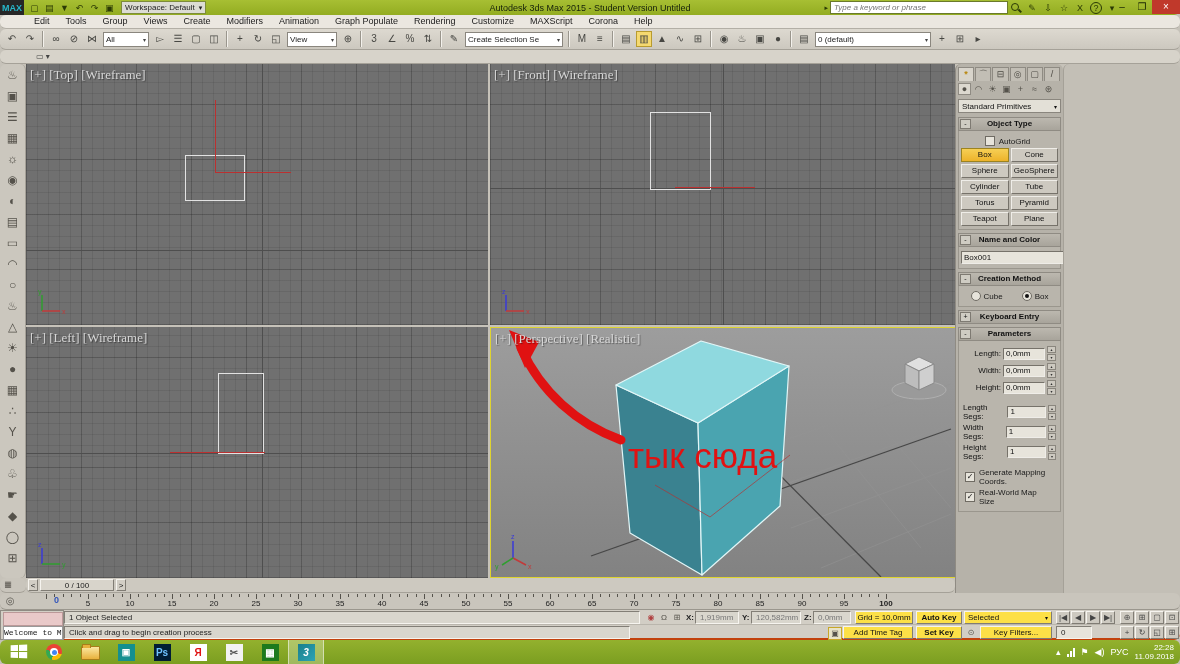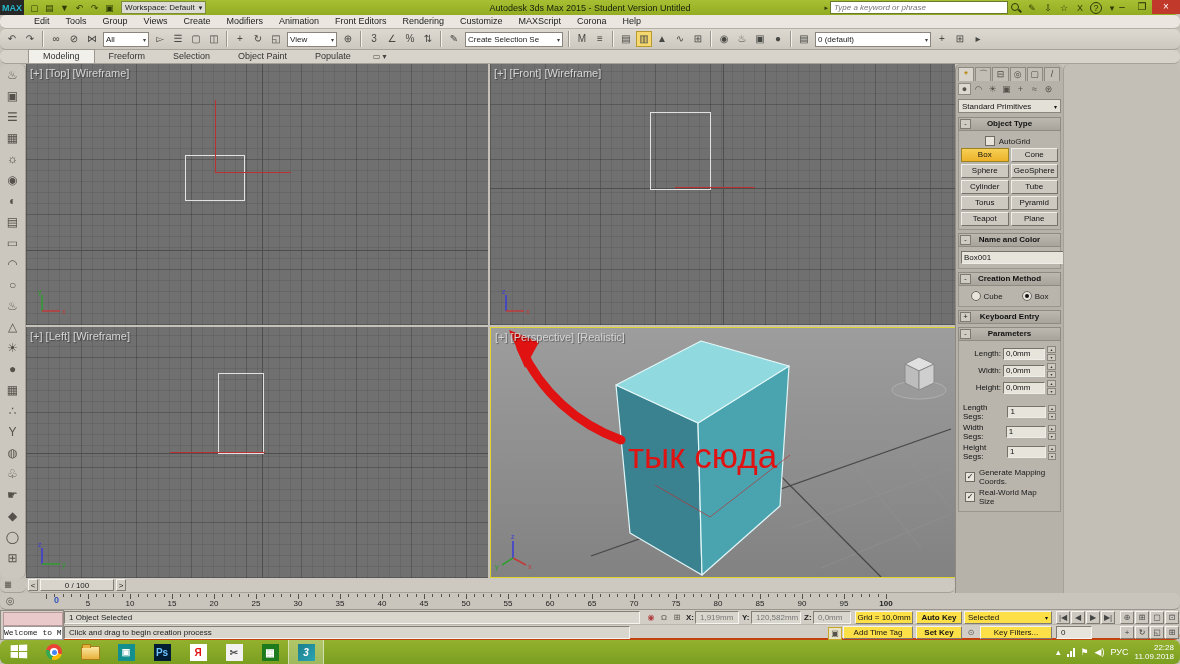--- a/index.html
+++ b/index.html
@@ -42,21 +42,21 @@
   
   #leftstrip{left:0;top:64px;width:26px;height:514px;background:#cbc7be;border-right:1px solid #a5a198;box-sizing:border-box;display:flex;flex-direction:column;align-items:center;padding-top:1px;}
   .lsbtn{width:20px;height:20px;margin-bottom:1px;text-align:center;line-height:20px;font-size:12px;color:#55524b;flex:none;}
   
   .vp{position:absolute;background:#707070;overflow:hidden;}
   .vp-wire{background-color:#707070;background-image:
     repeating-linear-gradient(0deg, rgba(0,0,0,.08) 0 1px, transparent 1px 11px),
     repeating-linear-gradient(90deg, rgba(0,0,0,.08) 0 1px, transparent 1px 11px),
     repeating-linear-gradient(0deg, rgba(0,0,0,.14) 0 1px, transparent 1px 55px),
     repeating-linear-gradient(90deg, rgba(0,0,0,.14) 0 1px, transparent 1px 55px);}
-  .vplabel{position:absolute;left:4px;top:3px;font-size:11px;color:#d6d6d6;text-shadow:1px 1px 1px rgba(0,0,0,.4);z-index:5;}
+  .vplabel{position:absolute;left:4px;top:3px;font-size:13px;color:#d6d6d6;text-shadow:1px 1px 1px rgba(0,0,0,.4);z-index:5;font-family:Liberation Serif, serif;}
   .axline{position:absolute;background:#4e4e4e;}
   .wrect{position:absolute;border:1px solid #e2e2e2;}
   .redline{position:absolute;background:#bb3030;}
   .tripod{position:absolute;left:10px;bottom:8px;width:34px;height:30px;z-index:4;}
   #persp{border:1px solid #ded32f;background:linear-gradient(#9d9d9d,#828282);}
   #annotext{position:absolute;left:137px;top:108px;font-size:35px;color:#e11212;white-space:nowrap;z-index:6;}
   
   #cmdpanel{left:955px;top:64px;width:108px;height:546px;background:#b6b2a9;border-left:1px solid #8f8b83;box-sizing:border-box;padding:1px 2px 0 2px;}
   #paneltabs{display:flex;height:16px;align-items:flex-end;}
   .ptab{width:15px;height:13px;border:1px solid #8f8b83;border-bottom:none;background:#c2beb5;text-align:center;line-height:13px;font-size:9px;color:#4d4a44;margin-right:1px;}
@@ -171,21 +171,21 @@
   </div>
 
   <div id="menubar" class="abs">
       <div class="menu-item">Edit</div>
       <div class="menu-item">Tools</div>
       <div class="menu-item">Group</div>
       <div class="menu-item">Views</div>
       <div class="menu-item">Create</div>
       <div class="menu-item">Modifiers</div>
       <div class="menu-item">Animation</div>
-      <div class="menu-item">Front Editors</div>
+      <div class="menu-item">Graph Populate</div>
       <div class="menu-item">Rendering</div>
       <div class="menu-item">Customize</div>
       <div class="menu-item">MAXScript</div>
       <div class="menu-item">Corona</div>
       <div class="menu-item">Help</div>
     </div>
 
   <div id="maintoolbar" class="abs">
       <div class="tb-btn">↶</div>
       <div class="tb-btn">↷</div>
@@ -240,27 +240,20 @@
       <div class="tb-dd" style="width: 110px;">
         <span class="dd-val" style="flex: 1 1 0%;">0 (default)</span>
         <span class="dd-arrow">▾</span>
       </div>
       <div class="tb-btn">+</div>
       <div class="tb-btn">⊞</div>
       <div class="tb-btn">▸</div>
     </div>
 
   <div id="ribbon" class="abs">
-    <div id="ribbontabs" style="display:flex;align-items:flex-end;">
-        <div class="rtab active">Modeling</div>
-        <div class="rtab">Freeform</div>
-        <div class="rtab">Selection</div>
-        <div class="rtab">Object Paint</div>
-        <div class="rtab">Populate</div>
-      </div>
     <div id="ribbonmin">▭ ▾</div>
   </div>
 
   <div id="leftstrip" class="abs">
       <div class="lsbtn">♨</div>
       <div class="lsbtn">▣</div>
       <div class="lsbtn">☰</div>
       <div class="lsbtn">▦</div>
       <div class="lsbtn">☼</div>
       <div class="lsbtn">◉</div>

